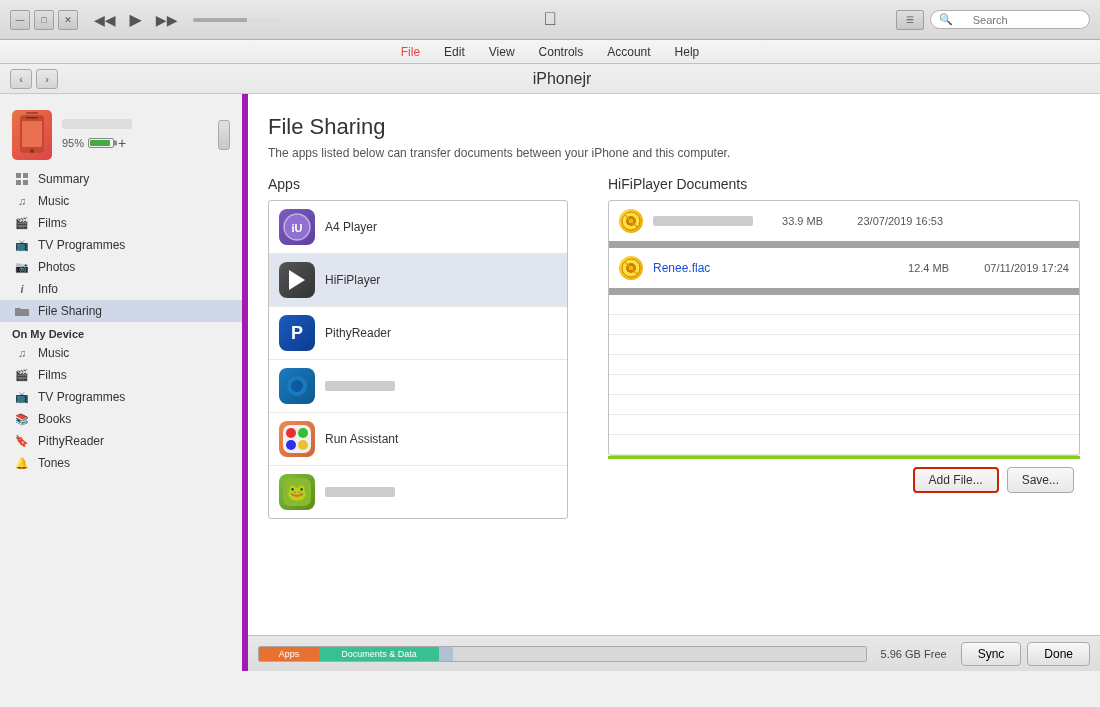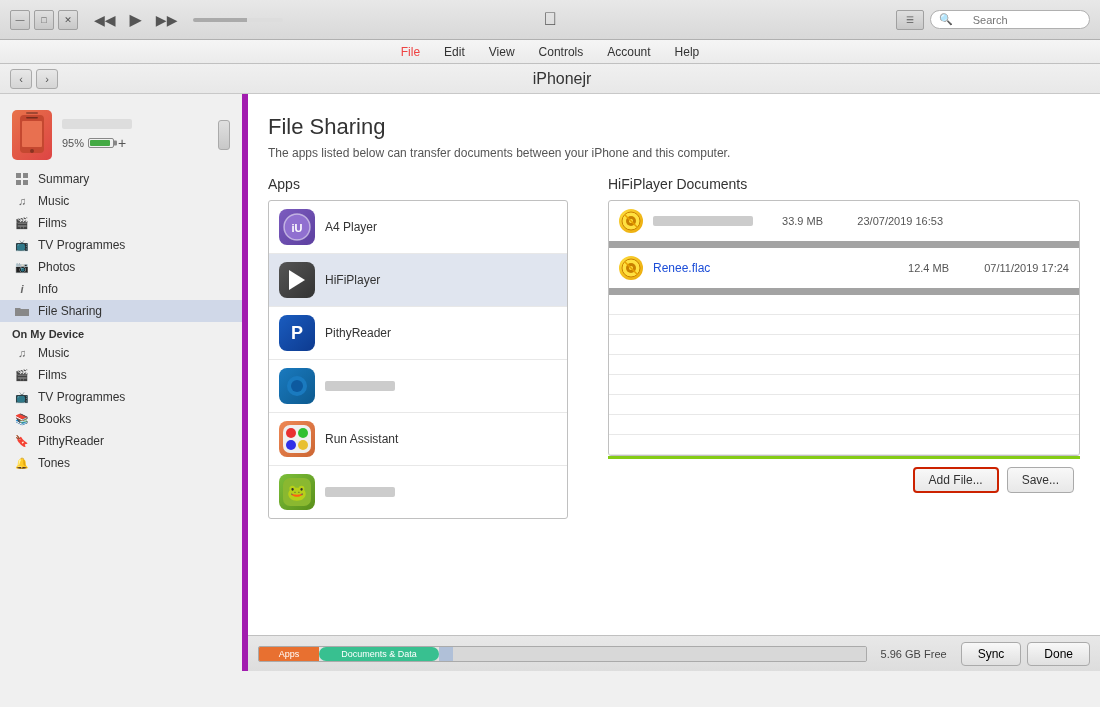--- a/index.html
+++ b/index.html
@@ -245,21 +245,21 @@
       display: flex; overflow: hidden;
     }
     .storage-seg-apps {
       background: #e87030;
       display: flex; align-items: center; justify-content: center;
       font-size: 9px; color: white; padding: 0 4px; white-space: nowrap;
     }
     .storage-seg-docs {
       background: #38c090;
       display: flex; align-items: center; justify-content: center;
-      font-size: 9px; color: white; padding: 0 12px; white-space: nowrap; border-radius: 7px;
+      font-size: 9px; color: white; padding: 0 12px; white-space: nowrap;
     }
     .storage-seg-other {
       background: #b0c0d8;
       flex: 0 0 14px;
     }
     .storage-seg-free {
       background: #d8d8d8;
       flex: 1;
     }
     .free-label { font-size: 11px; color: #444; white-space: nowrap; padding: 0 8px; }

